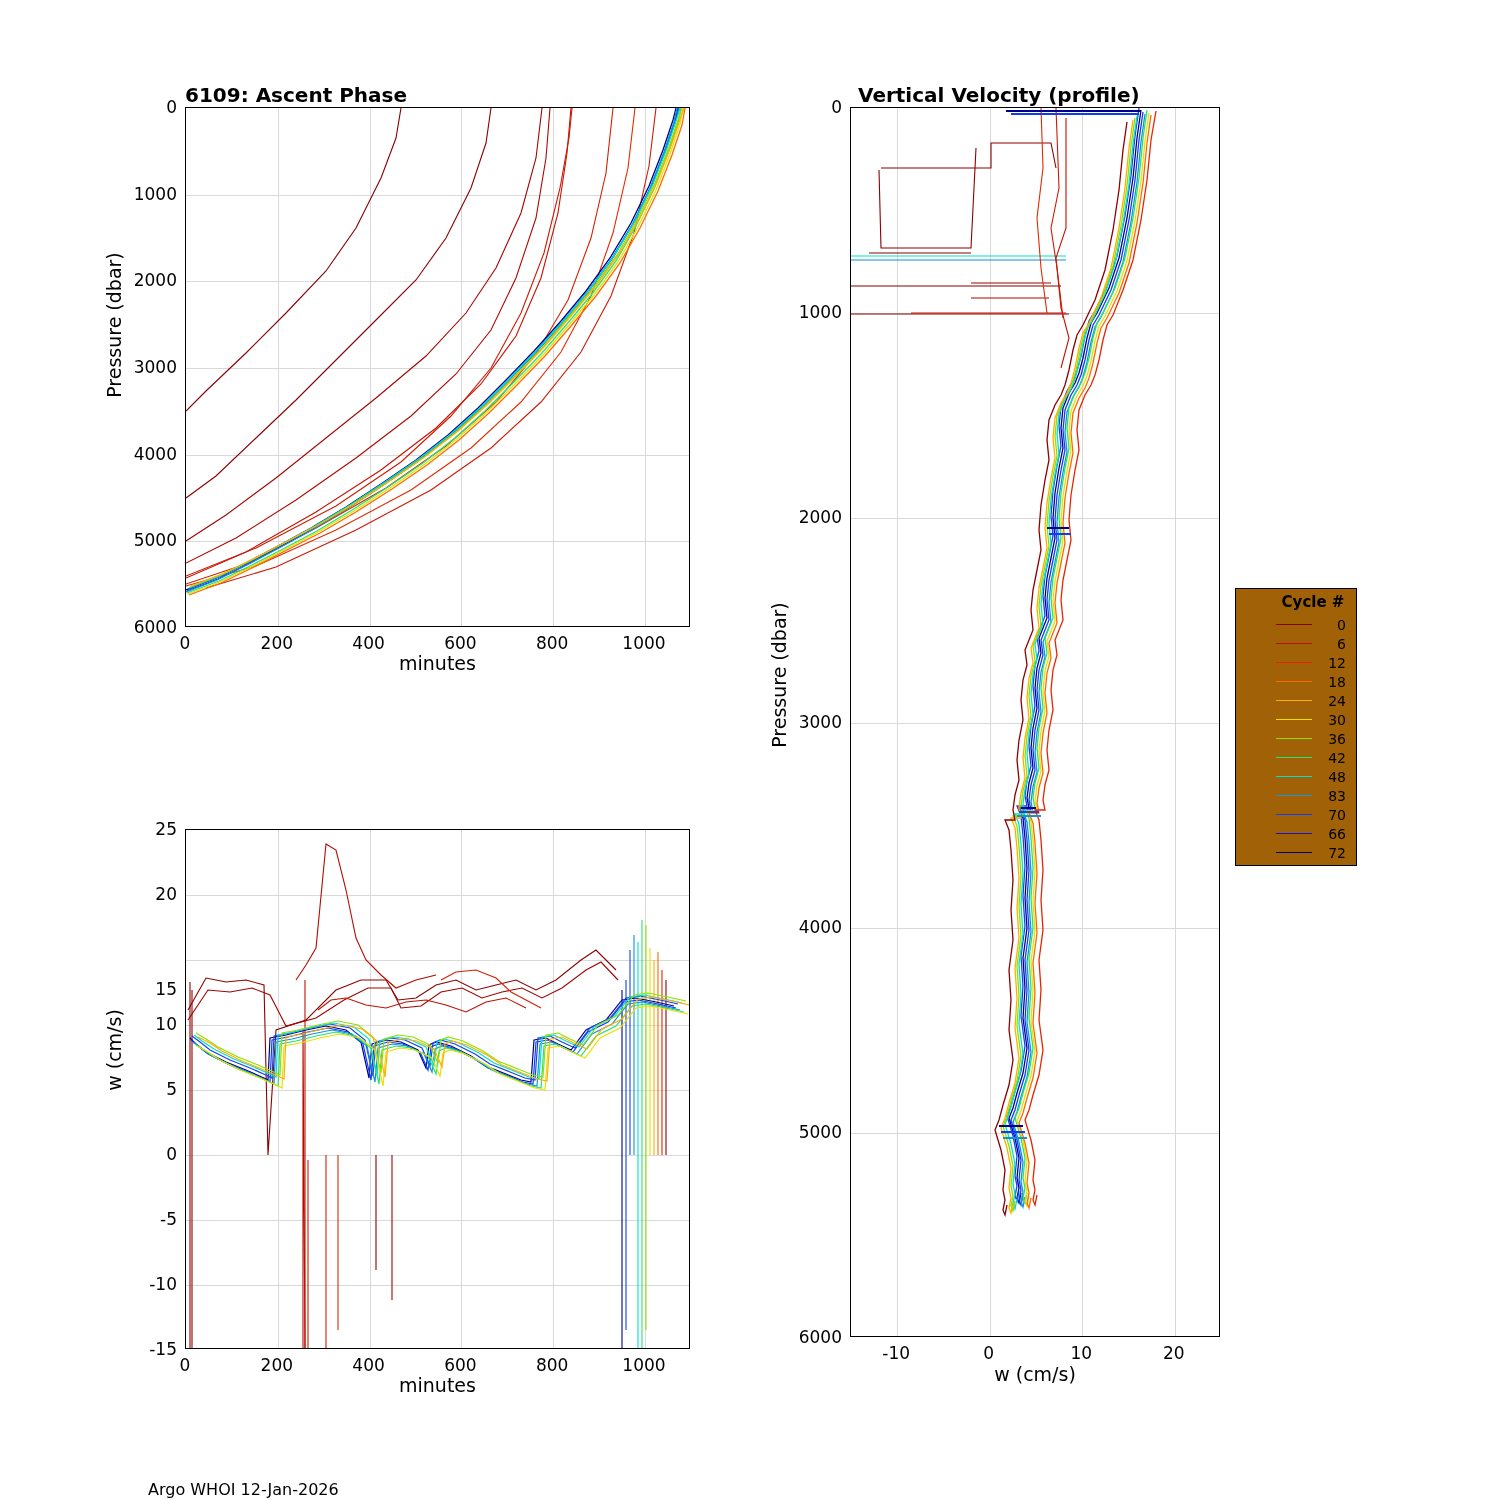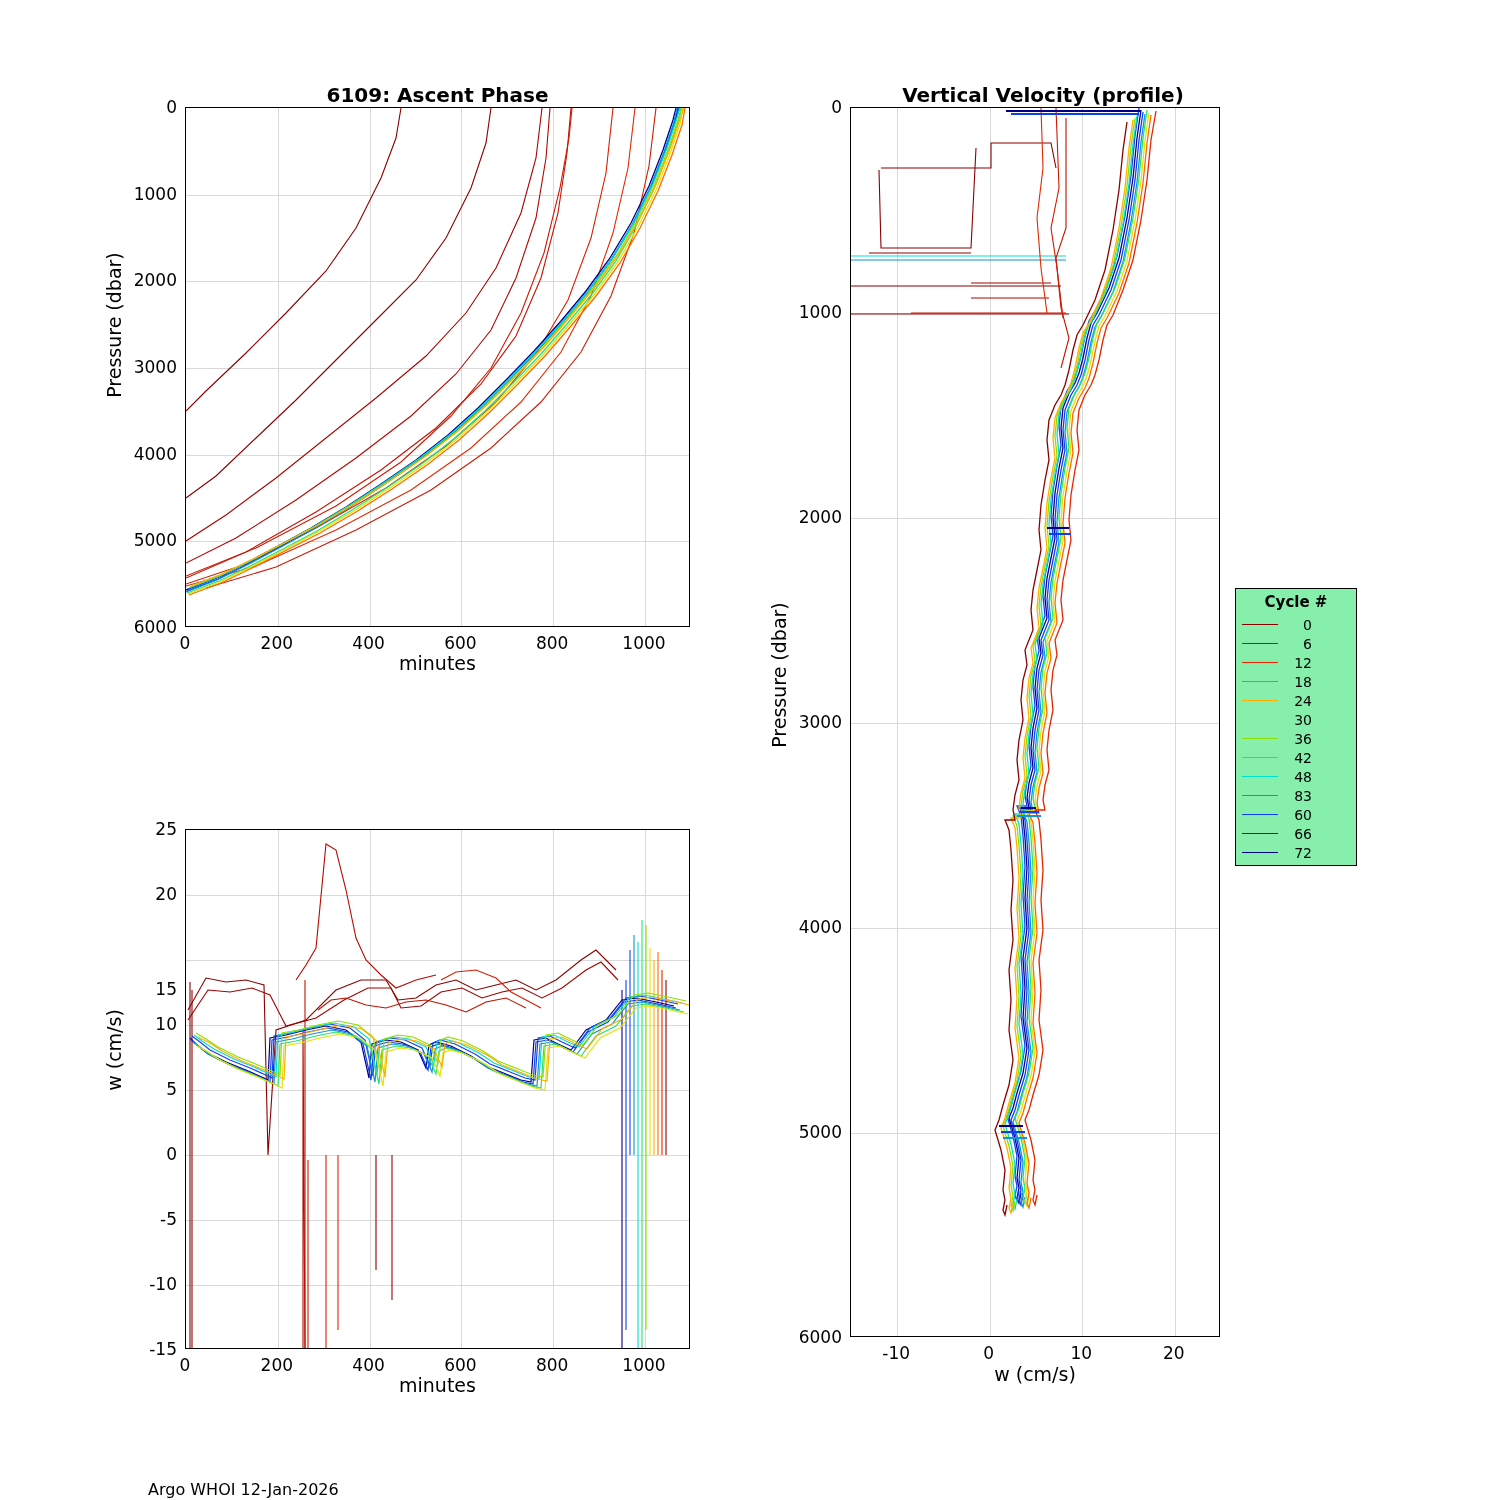--- a/index.html
+++ b/index.html
@@ -5,21 +5,21 @@
   html,body{margin:0;padding:0;}
   body{
     width:1500px;height:1500px;
     background:#ffffff;
     font-family:"DejaVu Sans", sans-serif;
     position:relative;
     overflow:hidden;
   }
   .panel{position:absolute;}
   .plot-title{
-    font-size:20px;font-weight:bold;text-align:center;color:#000;
+    font-size:20px;font-weight:bold;color:#000;
   }
   .axes{
     position:absolute;
     border:1px solid #000;
     background:#fff;
     box-sizing:border-box;
     overflow:hidden;
   }
   .gridline{position:absolute;background:#d9d9d9;}
   .gridline.h{left:0;right:0;height:1px;}
@@ -27,22 +27,23 @@
   .tick-label{
     position:absolute;font-size:17px;color:#000;white-space:nowrap;
   }
   .tick-label.y{text-align:right;transform:translateY(-50%);}
   .tick-label.x{text-align:center;transform:translateX(-50%);}
   .axis-label{
     position:absolute;font-size:19px;color:#000;white-space:nowrap;text-align:center;
   }
   .axis-label.vert{transform-origin:0 0;transform:rotate(-90deg);}
   .legend-box{
-    position:absolute;border:1px solid #000;background:#86efac;
+    position:absolute;border:1px solid #000;background:#a16207;
     box-sizing:border-box;
+    padding-left:34px;
   }
   .legend-title{
     font-size:15px;font-weight:bold;text-align:center;padding-top:4px;color:#000;
   }
   .legend-row{
     display:flex;align-items:center;height:19px;padding-left:6px;
   }
   .legend-line{
     width:36px;height:0;border-top:1.6px solid #000;margin-right:6px;
   }
@@ -329,21 +330,21 @@
       <div class="legend-row">
         <span class="legend-line" style="border-top-color: rgb(0, 224, 210);"></span>
         <span class="legend-label">48</span>
       </div>
       <div class="legend-row">
         <span class="legend-line" style="border-top-color: rgb(17, 147, 214);"></span>
         <span class="legend-label">83</span>
       </div>
       <div class="legend-row">
         <span class="legend-line" style="border-top-color: rgb(11, 63, 240);"></span>
-        <span class="legend-label">60</span>
+        <span class="legend-label">70</span>
       </div>
       <div class="legend-row">
         <span class="legend-line" style="border-top-color: rgb(20, 20, 208);"></span>
         <span class="legend-label">66</span>
       </div>
       <div class="legend-row">
         <span class="legend-line" style="border-top-color: rgb(0, 0, 139);"></span>
         <span class="legend-label">72</span>
       </div>
     </div>

